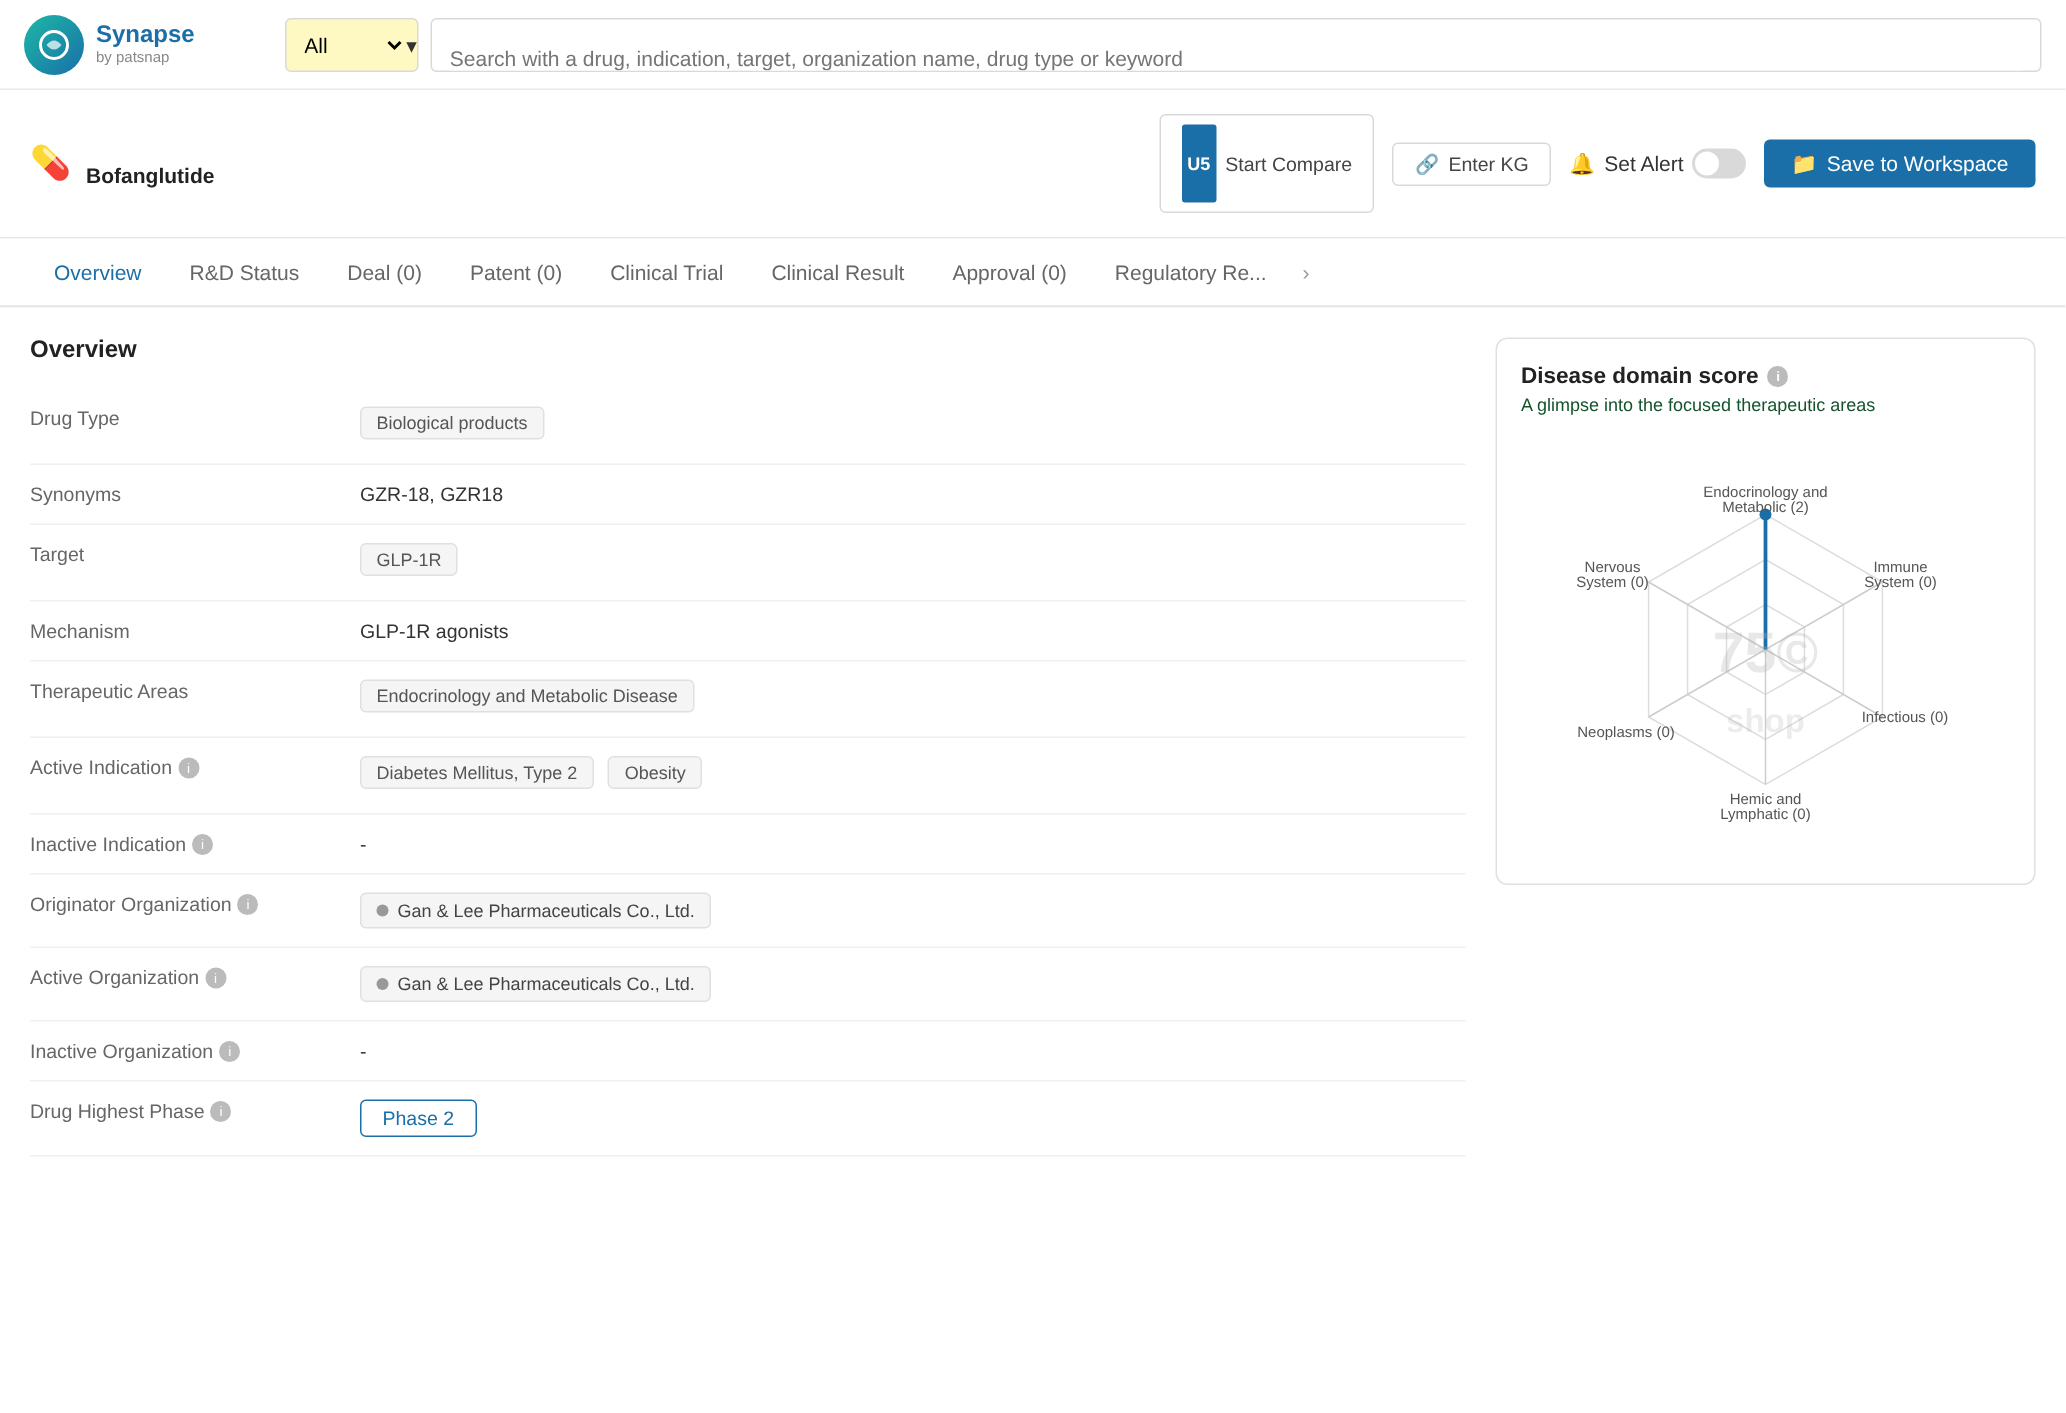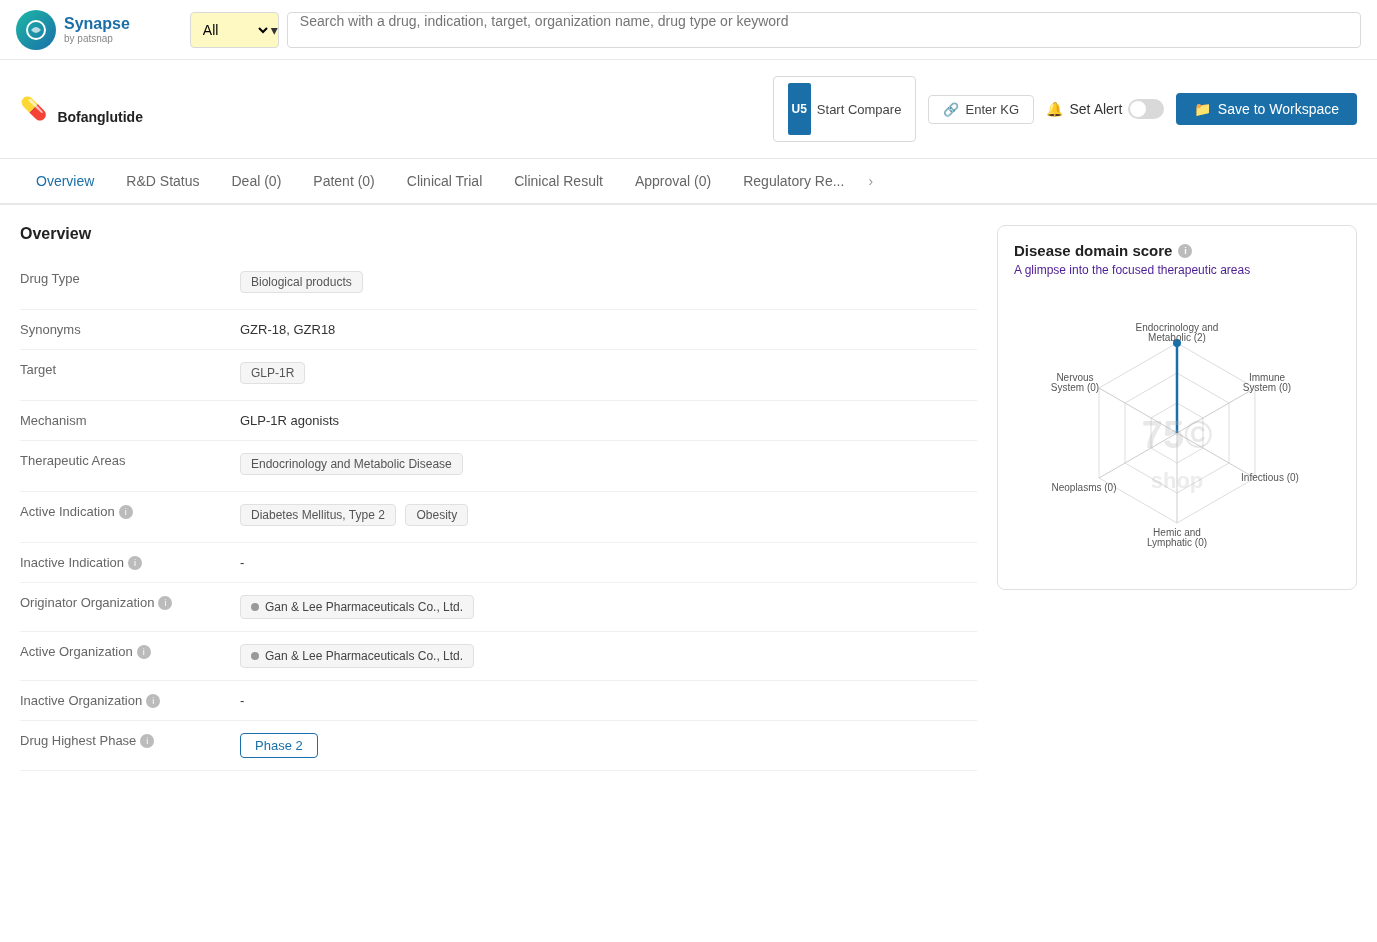--- a/index.html
+++ b/index.html
@@ -23,21 +23,21 @@
     .search-dropdown {
       display: flex; align-items: center; border: 1px solid #d9d9d9; border-radius: 4px;
       height: 36px; margin-right: 8px; background: #fef9c3; margin-left: 44px;
     }
     .search-dropdown select {
       border: none; outline: none; padding: 0 8px; font-size: 14px;
       background: transparent; cursor: pointer; width: 80px;
     }
     .search-input-wrap {
       flex: 1; border: 1px solid #d9d9d9; border-radius: 4px; height: 36px;
-      display: flex; align-items: flex-start; padding: 0 12px;
+      display: flex; align-items: flex-end; padding: 0 12px;
     }
     .search-input-wrap input {
       border: none; outline: none; width: 100%; font-size: 14px; color: #999;
     }
 
     
     .drug-header {
       display: flex; align-items: center; padding: 16px 20px;
       border-bottom: 1px solid #e8e8e8; background: #fff;
       justify-content: space-between;
@@ -112,21 +112,21 @@
       border: 1px solid #e0e0e0;
     }
     .org-dot { width: 8px; height: 8px; border-radius: 50%; background: #999; }
 
     
     .score-card {
       border: 1px solid #e0e0e0; border-radius: 8px; padding: 16px;
       background: #fff;
     }
     .score-card-title { font-size: 15px; font-weight: 600; color: #222; margin-bottom: 4px; display: flex; align-items: center; gap: 6px; }
-    .score-card-sub { font-size: 12px; color: #4c1d95; margin-bottom: 16px; }
+    .score-card-sub { font-size: 12px; color: #14532d; margin-bottom: 16px; }
 
     
     .radar-wrap { display: flex; justify-content: center; align-items: center; position: relative; height: 280px; }
     .radar-svg { width: 100%; height: 100%; }
   </style>
 </head>
 <body>
 
 <div class="top-bar">
   <div class="logo-area">

